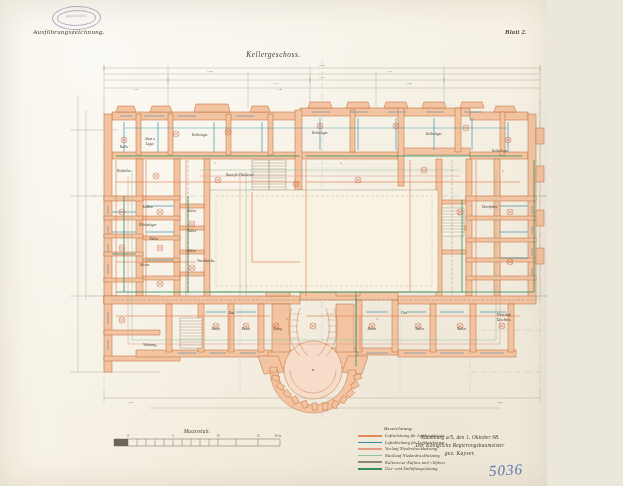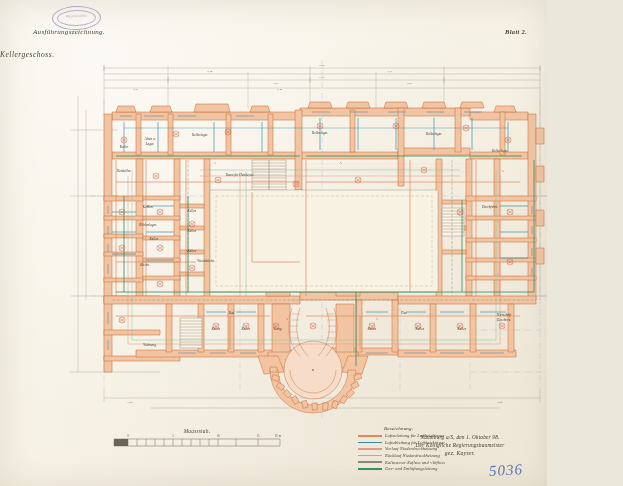--- a/index.html
+++ b/index.html
@@ -15,21 +15,21 @@
     content:"";position:absolute;inset:0;pointer-events:none;
     box-shadow:inset 0 0 34px rgba(180,166,138,.30);
   }
   .hand{font-family:"Liberation Serif",serif;color:#3a3226;}
   
   #title{
     position:absolute;left:0;right:0;top:22px;text-align:center;
     font-size:11.5px;letter-spacing:.7px;color:#3b3327;font-style:italic;
   }
   #subtitle{
-    position:absolute;left:0;right:0;top:50px;text-align:left;
+    position:absolute;left:0;right:0;top:50px;text-align:center;
     font-size:7.5px;letter-spacing:.5px;color:#4a4132;font-style:italic;
   }
   #doctype{
     position:absolute;left:33px;top:28px;font-size:7px;letter-spacing:.3px;
     color:#4a4132;font-style:italic;
   }
   #sheetno{
     position:absolute;right:20px;top:28px;font-size:6.5px;letter-spacing:.3px;
     color:#4a4132;font-style:italic;font-weight:bold;
   }

